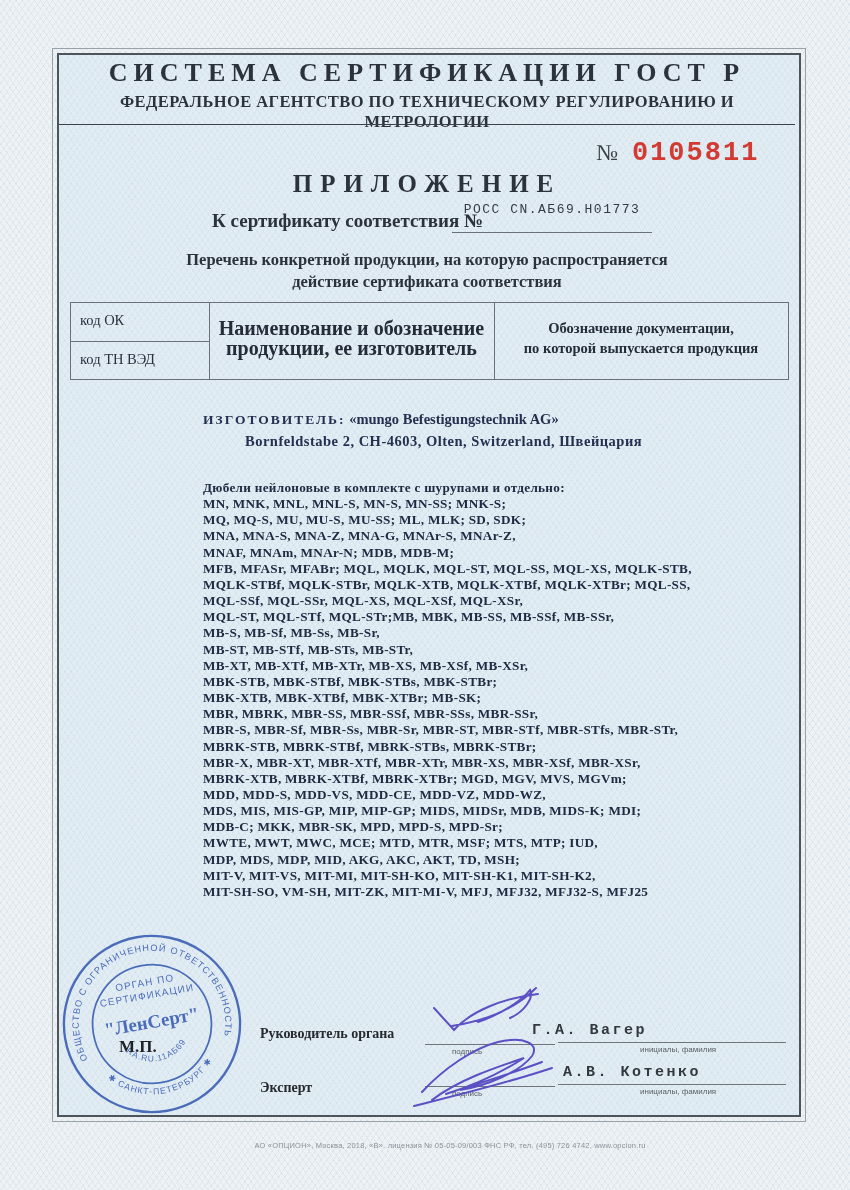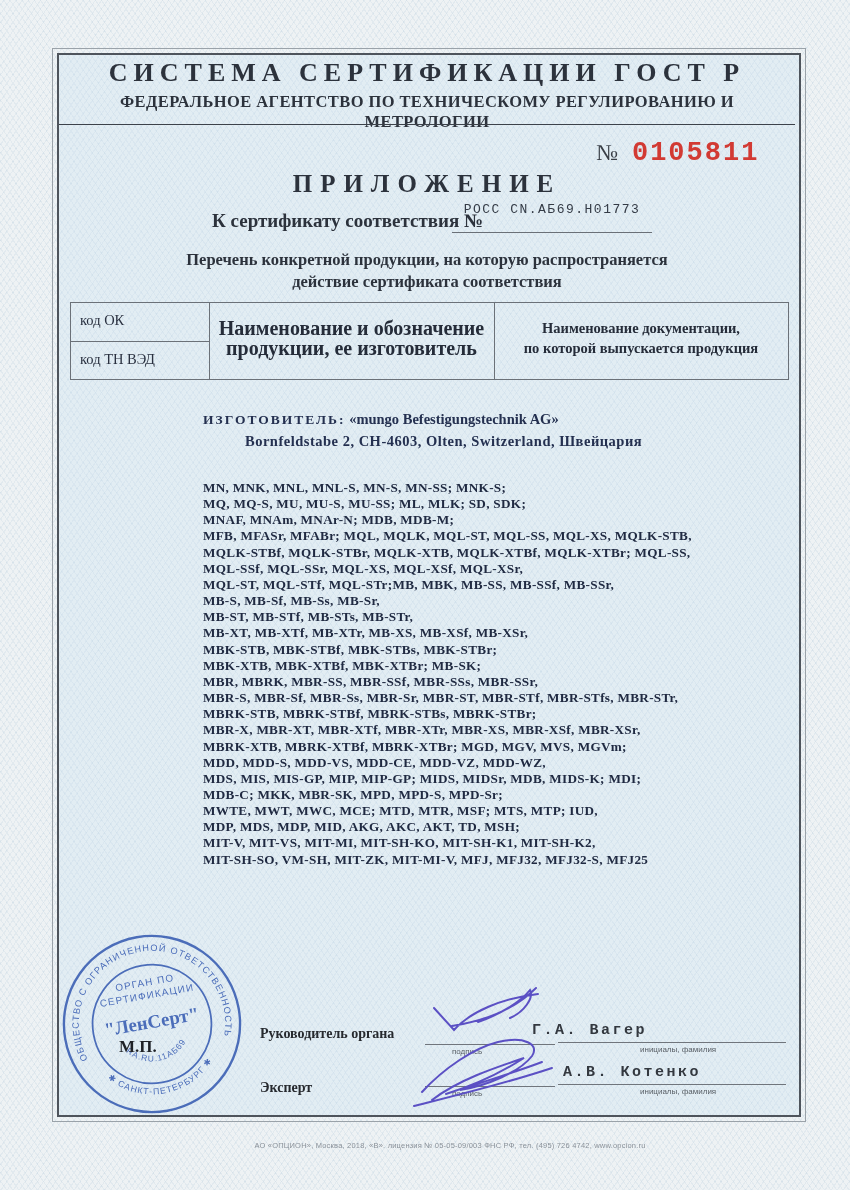--- a/index.html
+++ b/index.html
@@ -102,34 +102,36 @@
     <div class="v1"></div>
     <div class="v2"></div>
     <div class="h1"></div>
     <div class="c1a">код ОК</div>
     <div class="c1b">код ТН ВЭД</div>
     <div class="c2">
       <div>Наименование и обозначение</div>
       <div>продукции, ее изготовитель</div>
     </div>
     <div class="c3">
-      <div>Наименование документации,</div>
+      <div>Обозначение документации,</div>
       <div>по которой выпускается продукция</div>
     </div>
   </div>
 
   <div class="abs manuf1">
     <span class="mlabel">ИЗГОТОВИТЕЛЬ:</span>
     <span>«mungo Befestigungstechnik AG»</span>
   </div>
   <div class="abs manuf2">Bornfeldstabe 2, CH-4603, Olten, Switzerland, Швейцария</div>
 
   <div class="abs products">
+    <div class="pline">Дюбели нейлоновые в комплекте с шурупами и отдельно:</div>
     <div class="pline">MN, MNK, MNL, MNL-S, MN-S, MN-SS; MNK-S;</div>
     <div class="pline">MQ, MQ-S, MU, MU-S, MU-SS; ML, MLK; SD, SDK;</div>
+    <div class="pline">MNA, MNA-S, MNA-Z, MNA-G, MNAr-S, MNAr-Z,</div>
     <div class="pline">MNAF, MNAm, MNAr-N; MDB, MDB-M;</div>
     <div class="pline">MFB, MFASr, MFABr; MQL, MQLK, MQL-ST, MQL-SS, MQL-XS, MQLK-STB,</div>
     <div class="pline">MQLK-STBf, MQLK-STBr, MQLK-XTB, MQLK-XTBf, MQLK-XTBr; MQL-SS,</div>
     <div class="pline">MQL-SSf, MQL-SSr, MQL-XS, MQL-XSf, MQL-XSr,</div>
     <div class="pline">MQL-ST, MQL-STf, MQL-STr;MB, MBK, MB-SS, MB-SSf, MB-SSr,</div>
     <div class="pline">MB-S, MB-Sf, MB-Ss, MB-Sr,</div>
     <div class="pline">MB-ST, MB-STf, MB-STs,  MB-STr,</div>
     <div class="pline">MB-XT, MB-XTf, MB-XTr, MB-XS, MB-XSf, MB-XSr,</div>
     <div class="pline">MBK-STB, MBK-STBf, MBK-STBs, MBK-STBr;</div>
     <div class="pline">MBK-XTB, MBK-XTBf, MBK-XTBr; MB-SK;</div>

